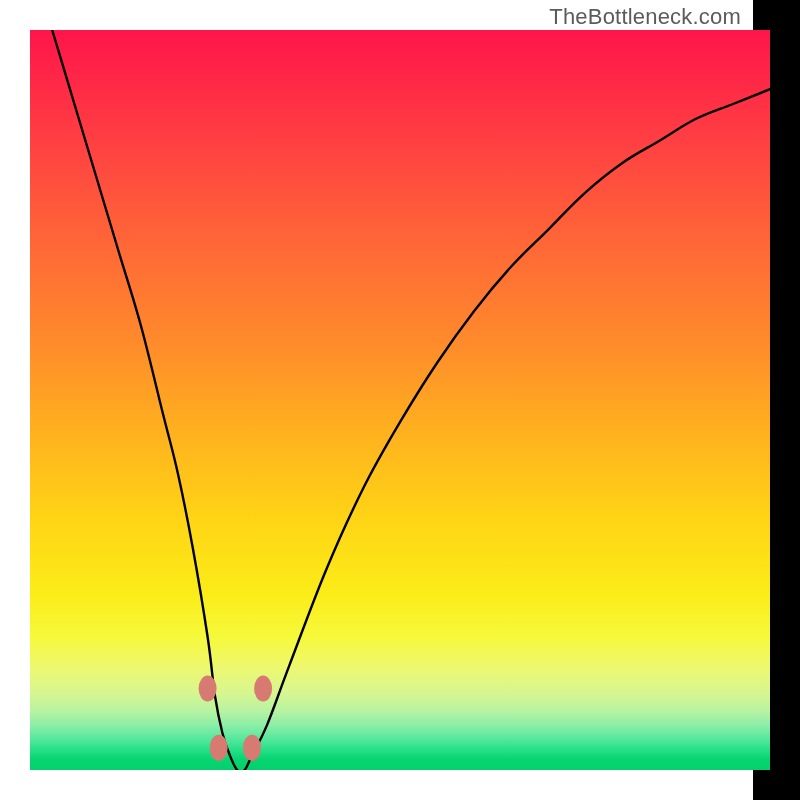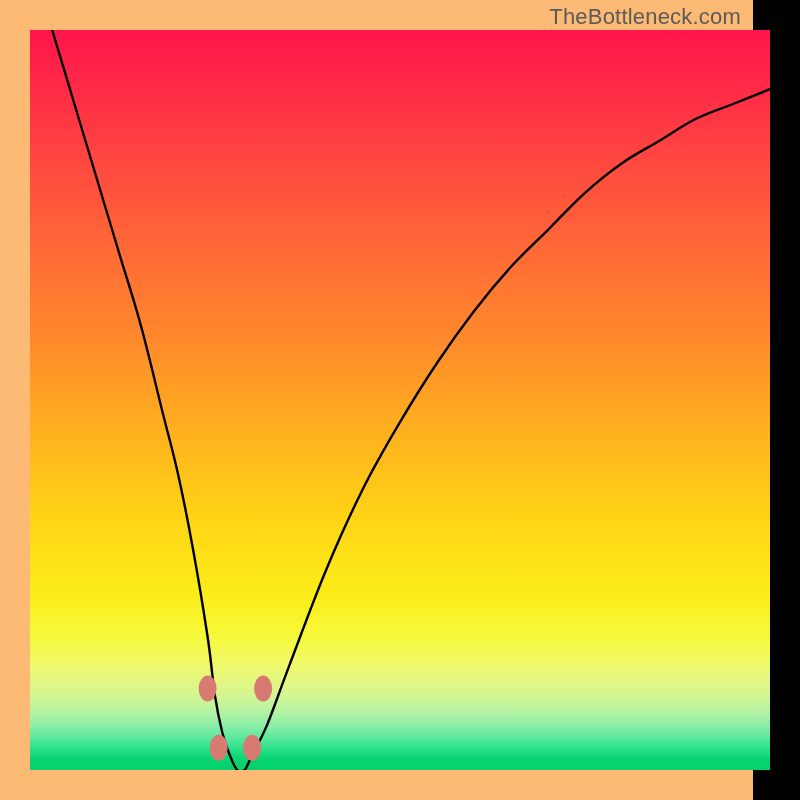--- a/index.html
+++ b/index.html
@@ -8,21 +8,21 @@
     width: 800px;
     height: 800px;
     overflow: hidden;
     background: #000;
     font-family: Arial, Helvetica, sans-serif;
   }
   .frame {
     position: relative;
     width: 753px;
     height: 800px;
-    background: #fdba74;
+    background: #ffffff;
   }
   .plot-area {
     position: absolute;
     left: 30px;
     top: 30px;
     width: 740px;
     height: 740px;
     overflow: hidden;
   }
   .gradient {

